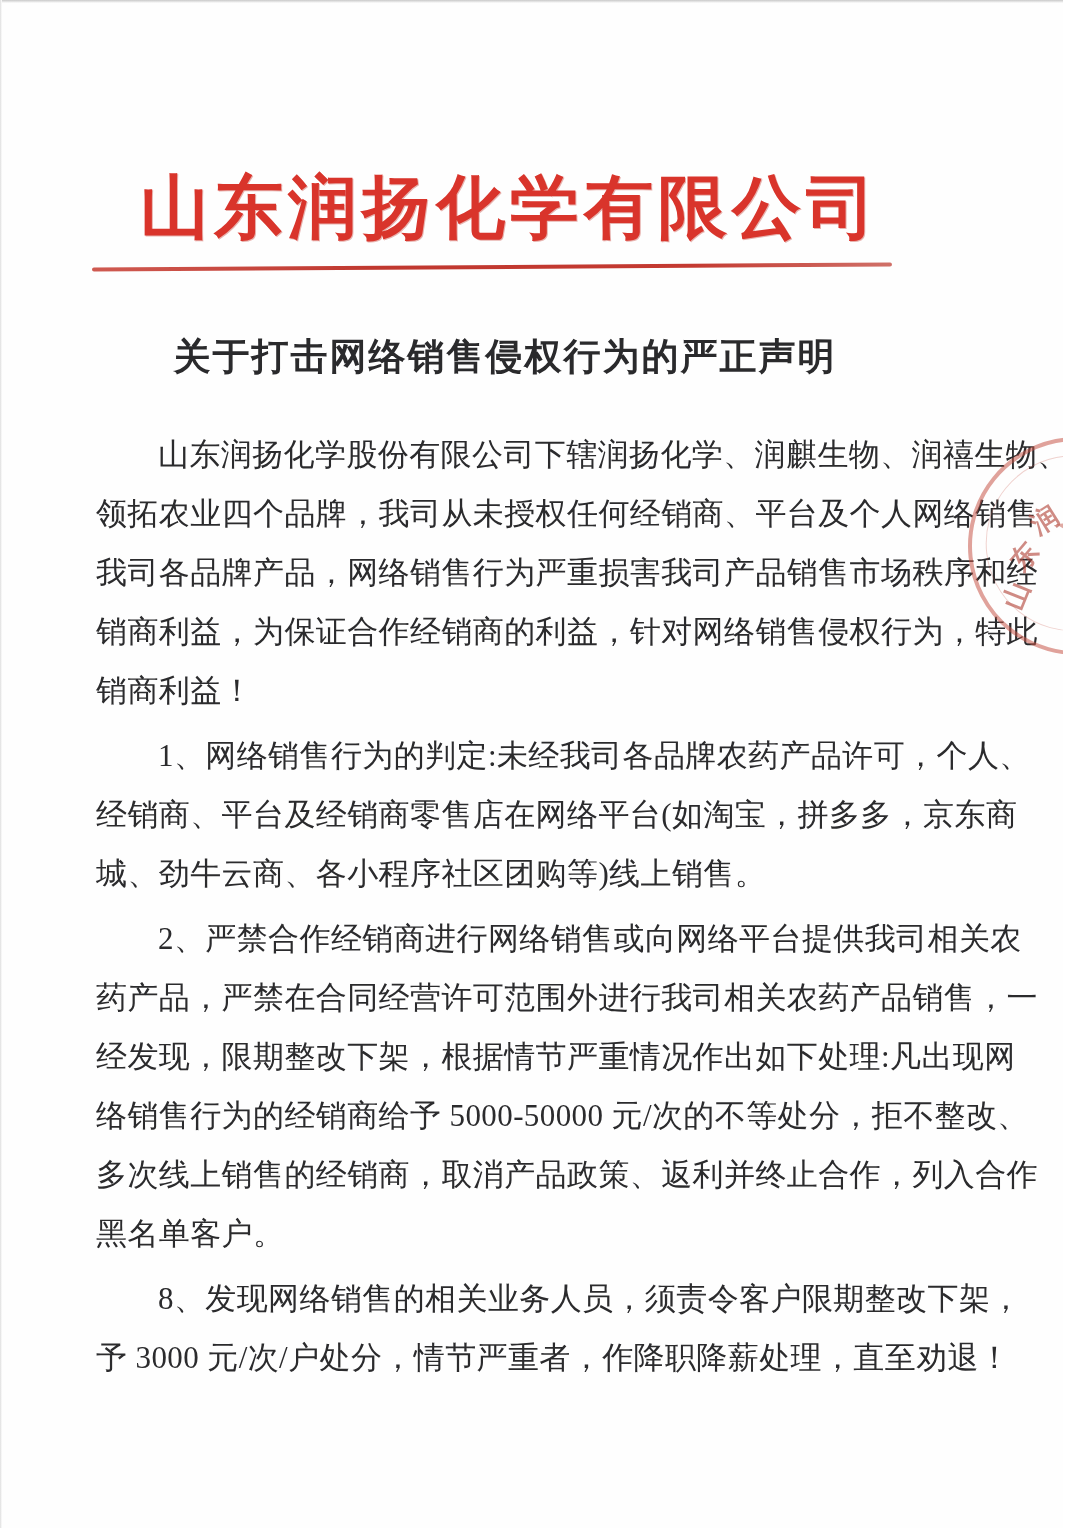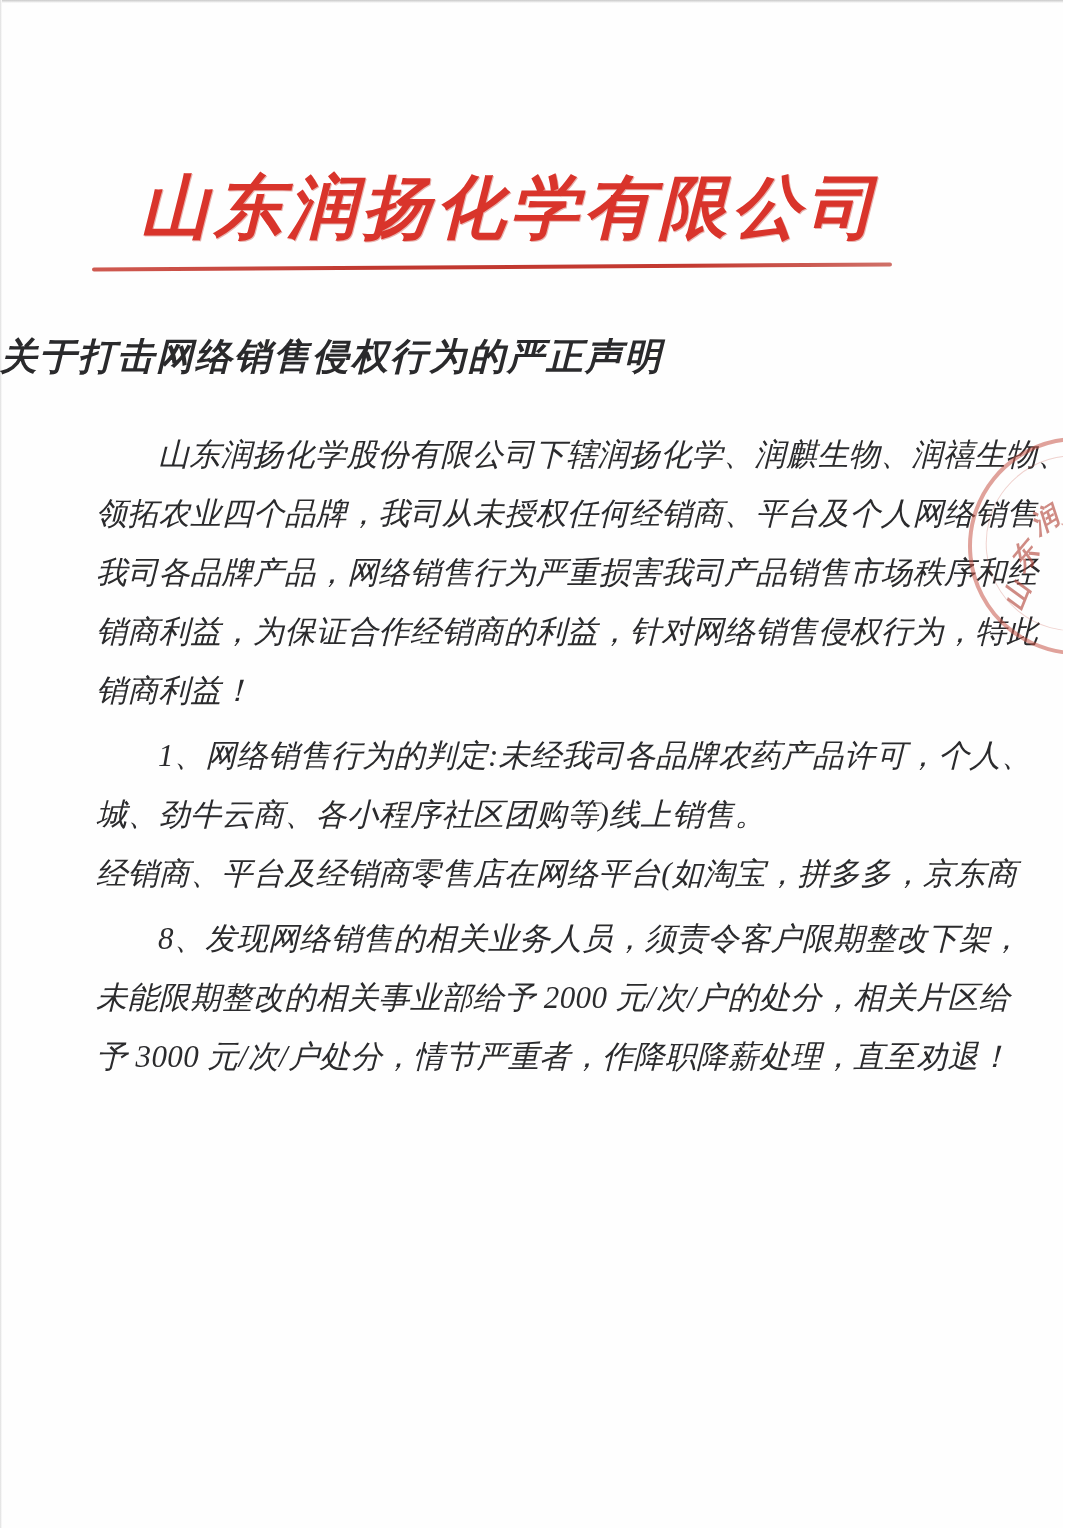--- a/index.html
+++ b/index.html
@@ -10,21 +10,20 @@
   }
 
   .page {
     position: relative;
     width: 1080px;
     height: 1528px;
     background: #fefefe;
     overflow: hidden;
     font-family: "Liberation Serif", "DejaVu Serif", serif;
     box-sizing: border-box;
-    font-style: italic;
   }
 
   
   .scan-top-edge {
     position: absolute;
     top: 0; left: 0;
     width: 1080px;
     height: 3px;
     background: linear-gradient(to bottom, #c9c9c9, #e8e8e8 60%, #fdfdfd);
   }
@@ -90,21 +89,21 @@
     transform: rotate(-0.35deg);
     border-radius: 2px;
   }
 
   
   .doc-title {
     position: absolute;
     top: 332px;
     left: 0;
     width: 1010px;
-    text-align: left;
+    text-align: center;
     font-size: 37px;
     font-weight: bold;
     color: #2a2a2c;
     letter-spacing: 2px;
     font-family: "Liberation Sans", "DejaVu Sans", sans-serif;
     white-space: nowrap;
   }
 
   
   .body-block {
@@ -198,28 +197,35 @@
     <div class="para">
       <div class="line indent">山东润扬化学股份有限公司下辖润扬化学、润麒生物、润禧生物、</div>
       <div class="line">领拓农业四个品牌，我司从未授权任何经销商、平台及个人网络销售</div>
       <div class="line">我司各品牌产品，网络销售行为严重损害我司产品销售市场秩序和经</div>
       <div class="line">销商利益，为保证合作经销商的利益，针对网络销售侵权行为，特此</div>
       <div class="line">销商利益！</div>
     </div>
 
     <div class="para">
       <div class="line indent">1、网络销售行为的判定:未经我司各品牌农药产品许可，个人、</div>
+      <div class="line">经销商、平台及经销商零售店在网络平台(如淘宝，拼多多，京东商</div>
       <div class="line">城、劲牛云商、各小程序社区团购等)线上销售。</div>
-      <div class="line">经销商、平台及经销商零售店在网络平台(如淘宝，拼多多，京东商</div>
-    </div>
-
+    </div>
+
+    <div class="para">
+      <div class="line indent">2、严禁合作经销商进行网络销售或向网络平台提供我司相关农</div>
+      <div class="line">药产品，严禁在合同经营许可范围外进行我司相关农药产品销售，一</div>
+      <div class="line">经发现，限期整改下架，根据情节严重情况作出如下处理:凡出现网</div>
+      <div class="line">络销售行为的经销商给予 5000-50000 元/次的不等处分，拒不整改、</div>
+      <div class="line">多次线上销售的经销商，取消产品政策、返利并终止合作，列入合作</div>
+      <div class="line">黑名单客户。</div>
+    </div>
 
     <div class="para">
       <div class="line indent">8、发现网络销售的相关业务人员，须责令客户限期整改下架，</div>
-      <div class="line">未能限期整改的相关事业部给予 2000 元/次/户的处分，相关片区给</div>
       <div class="line">予 3000 元/次/户处分，情节严重者，作降职降薪处理，直至劝退！</div>
     </div>
 
   </div>
 
   <div class="seal">
     <div class="seal-inner-arc"></div>
     <div class="seal-char seal-c1">山</div>
     <div class="seal-char seal-c2">东</div>
     <div class="seal-char seal-c3">润</div>

